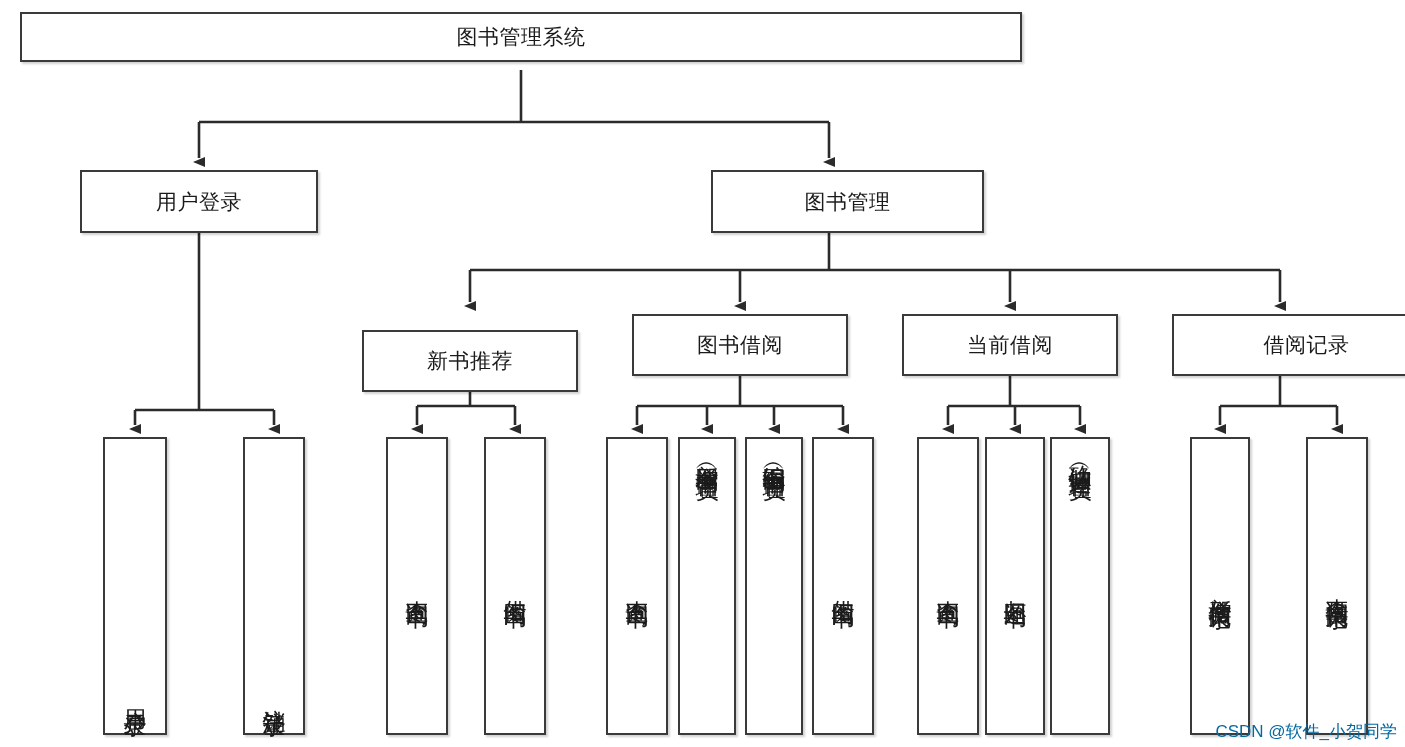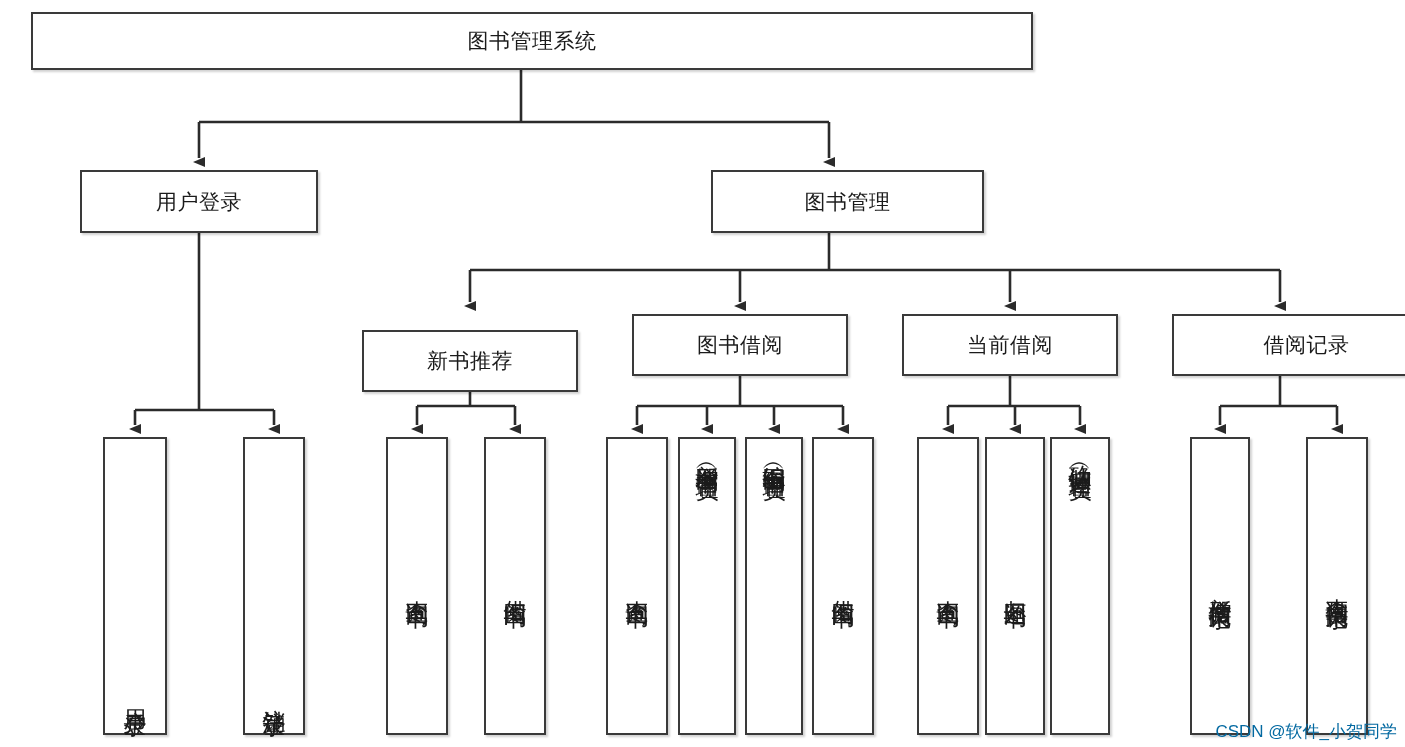--- a/index.html
+++ b/index.html
@@ -125,21 +125,21 @@
       <path d="M1015,406 L1015,425" marker-end="url(#arrow)"></path>
       <path d="M1080,406 L1080,425" marker-end="url(#arrow)"></path>
 
       <path d="M1280,376 L1280,406"></path>
       <path d="M1220,406 L1337,406"></path>
       <path d="M1220,406 L1220,425" marker-end="url(#arrow)"></path>
       <path d="M1337,406 L1337,425" marker-end="url(#arrow)"></path>
     </g>
   </svg>
 
-  <div class="node-box horiz" style="left: 20px; top: 12px; width: 1002px; height: 58px; margin-left: 11px;">
+  <div class="node-box horiz" style="left: 20px; top: 12px; width: 1002px; height: 50px;">
     <span class="node-label">图书管理系统</span>
   </div>
 
   <div class="node-box horiz" style="left: 80px; top: 170px; width: 238px; height: 63px;">
     <span class="node-label">用户登录</span>
   </div>
   <div class="node-box horiz" style="left: 711px; top: 170px; width: 273px; height: 63px;">
     <span class="node-label">图书管理</span>
   </div>
 

